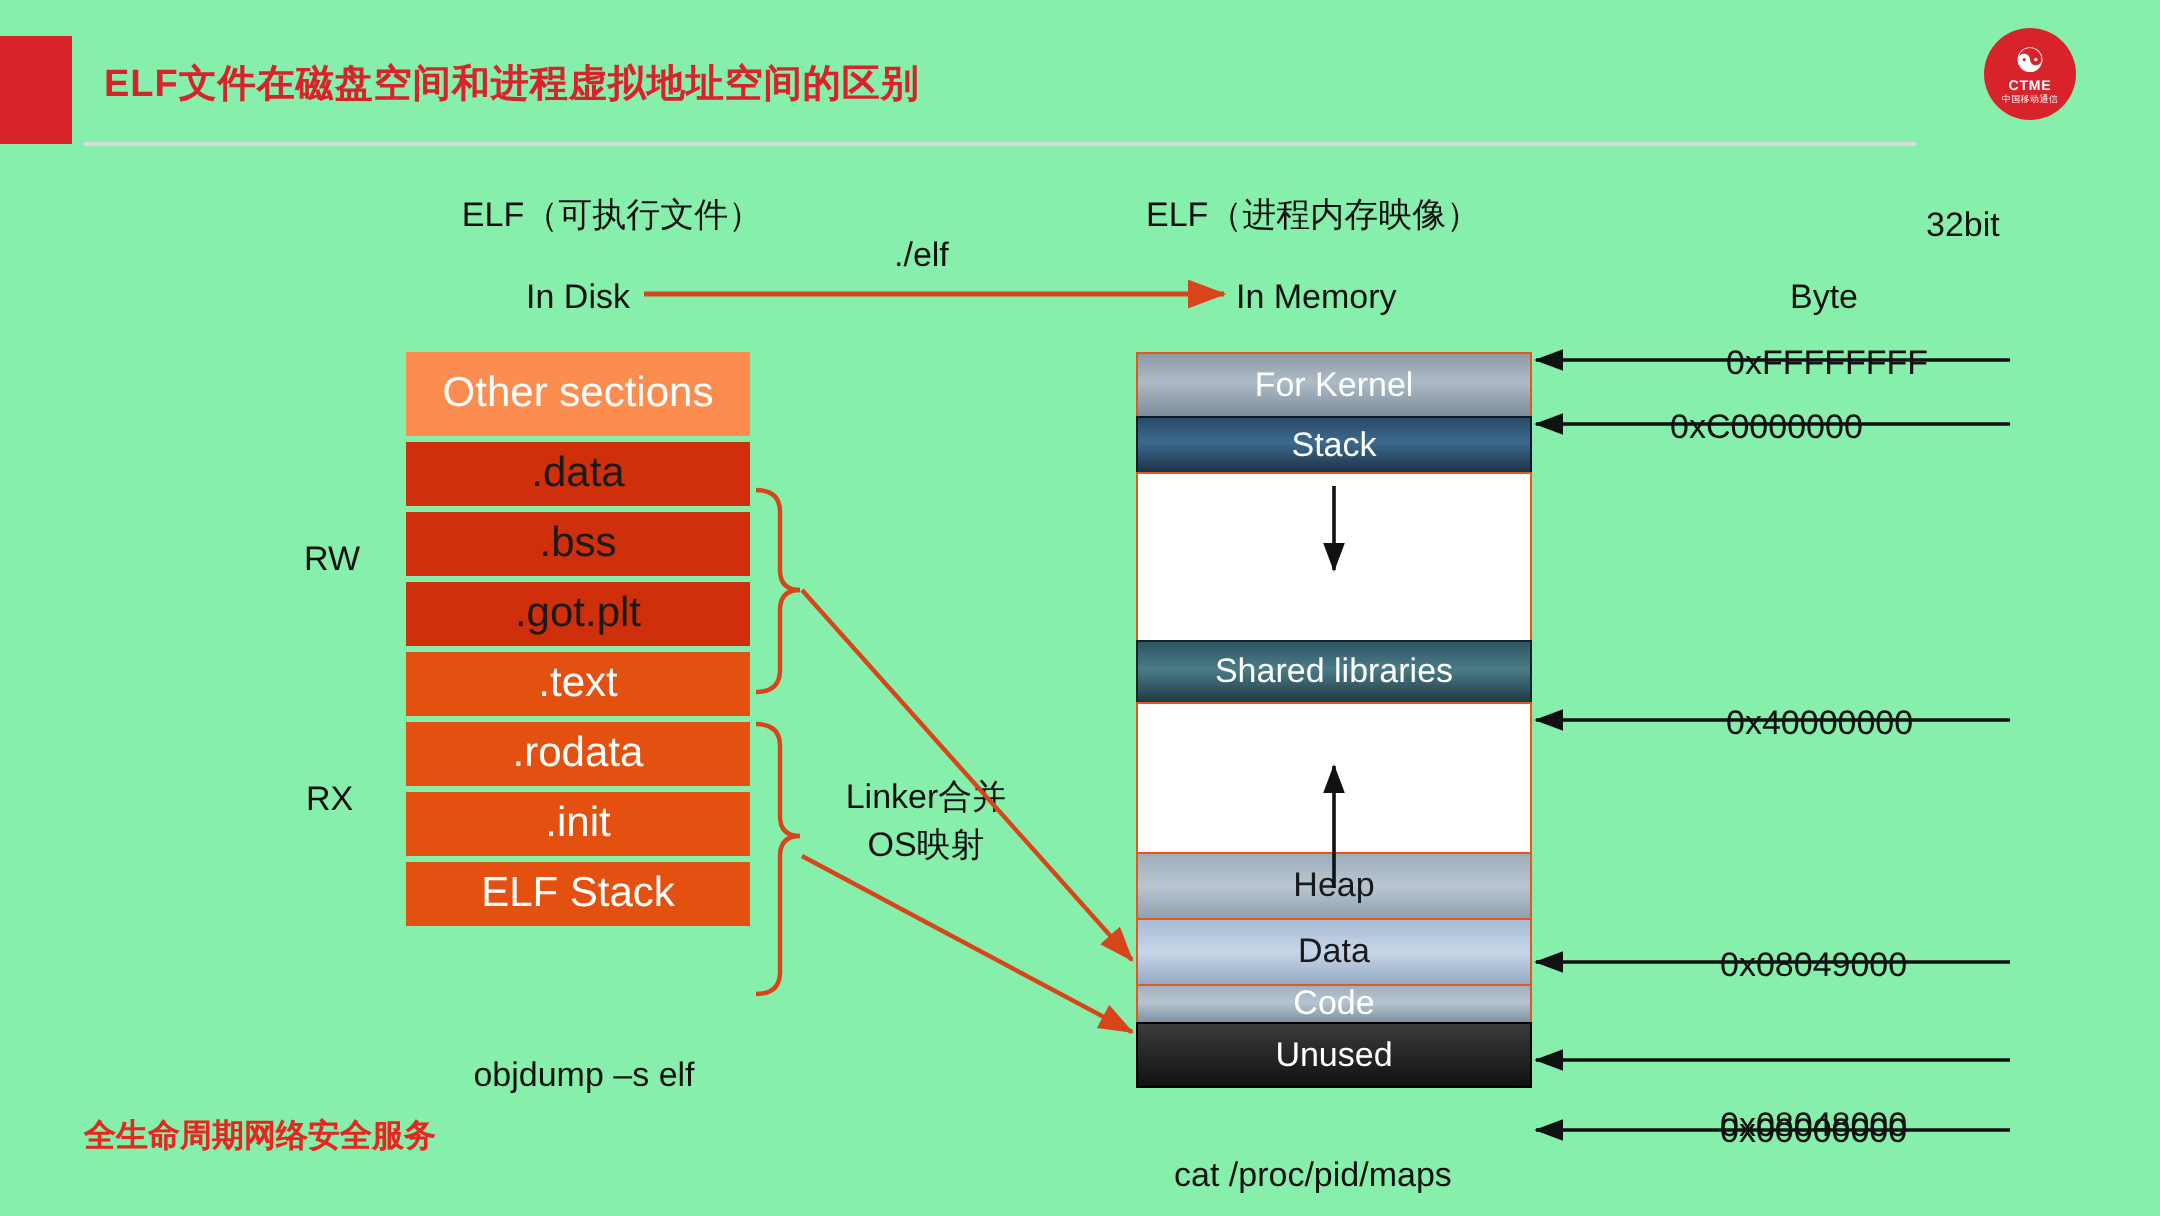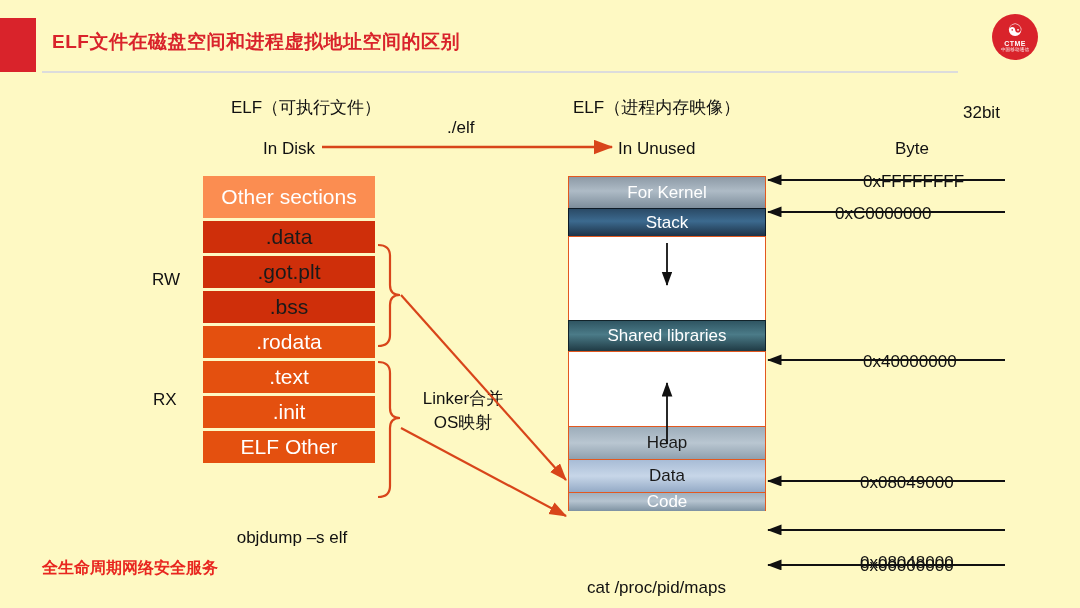--- a/index.html
+++ b/index.html
@@ -7,21 +7,21 @@
     padding: 0;
     background: #ffffff;
   }
   body {
     font-family: "Liberation Sans", sans-serif;
   }
   #slide {
     position: relative;
     width: 1080px;
     height: 608px;
-    background: #fef9c3;
+    background: #86efac;
     overflow: hidden;
   }
 
   
   .hdr-bar {
     position: absolute;
     left: 0; top: 18px;
     width: 36px; height: 54px;
     background: #d9232b;
   }
@@ -136,54 +136,54 @@
   <div class="logo">
     <span class="flame">☯</span>
     <span class="ctme">CTME</span>
     <span class="cn">中国移动通信</span>
   </div>
 
   <div class="t c" style="left:306px; top:96px;">ELF（可执行文件）</div>
   <div class="t c" style="left:289px; top:139px;">In Disk</div>
 
   <div class="t" style="left:573px; top:96px;">ELF（进程内存映像）</div>
-  <div class="t" style="left:618px; top:139px;">In Unused</div>
+  <div class="t" style="left:618px; top:139px;">In Memory</div>
 
   <div class="t" style="left:963px; top:103px;">32bit</div>
   <div class="t" style="left:895px; top:139px;">Byte</div>
 
   <div class="t" style="left:447px; top:118px;">./elf</div>
 
   <div class="t" style="left:152px; top:270px;">RW</div>
   <div class="t" style="left:153px; top:390px;">RX</div>
 
   <div class="disk-col">
     <div class="sec other">
         <span>Other  sections</span>
       </div>
     <div class="sec rwgrp">
         <span>.data</span>
       </div>
     <div class="sec rwgrp">
+        <span>.bss</span>
+      </div>
+    <div class="sec rwgrp">
         <span>.got.plt</span>
       </div>
-    <div class="sec rwgrp">
-        <span>.bss</span>
+    <div class="sec rxgrp">
+        <span>.text</span>
       </div>
     <div class="sec rxgrp">
         <span>.rodata</span>
       </div>
     <div class="sec rxgrp">
-        <span>.text</span>
-      </div>
-    <div class="sec rxgrp">
         <span>.init</span>
       </div>
     <div class="sec rxgrp">
-        <span>ELF Other</span>
+        <span>ELF Stack</span>
       </div>
   </div>
 
   <div class="t c" style="left:292px; top:528px;">objdump –s elf</div>
 
   <div class="mem-col">
     <div class="mblk kernel">
         <span>For Kernel</span>
       </div>
     <div class="mblk stack">
@@ -195,20 +195,23 @@
       </div>
     <div class="mblk gap" style="height:75px;"></div>
     <div class="mblk heap">
         <span>Heap</span>
       </div>
     <div class="mblk datab">
         <span>Data</span>
       </div>
     <div class="mblk codeb">
         <span>Code</span>
+      </div>
+    <div class="mblk unused last">
+        <span>Unused</span>
       </div>
   </div>
 
   <div class="t" style="left:587px; top:578px;">cat /proc/pid/maps</div>
 
   <div class="t" style="left:863px; top:172px;">0xFFFFFFFF</div>
   <div class="t" style="left:835px; top:204px;">0xC0000000</div>
   <div class="t" style="left:863px; top:352px;">0x40000000</div>
   <div class="t" style="left:860px; top:473px;">0x08049000</div>
   <div class="t" style="left:860px; top:553px;">0x08048000</div>

